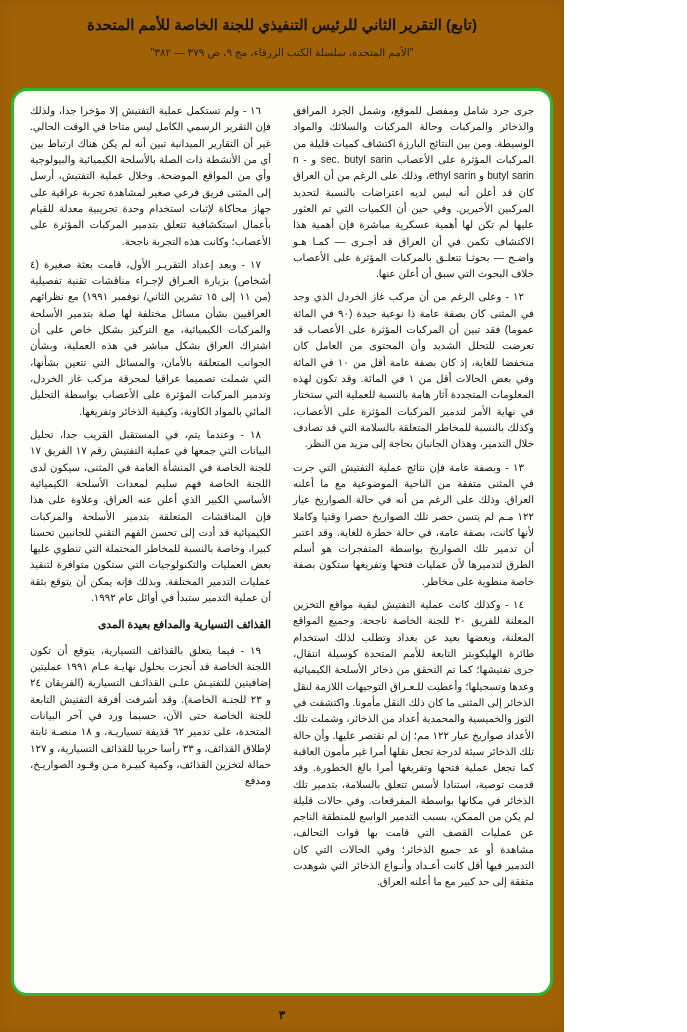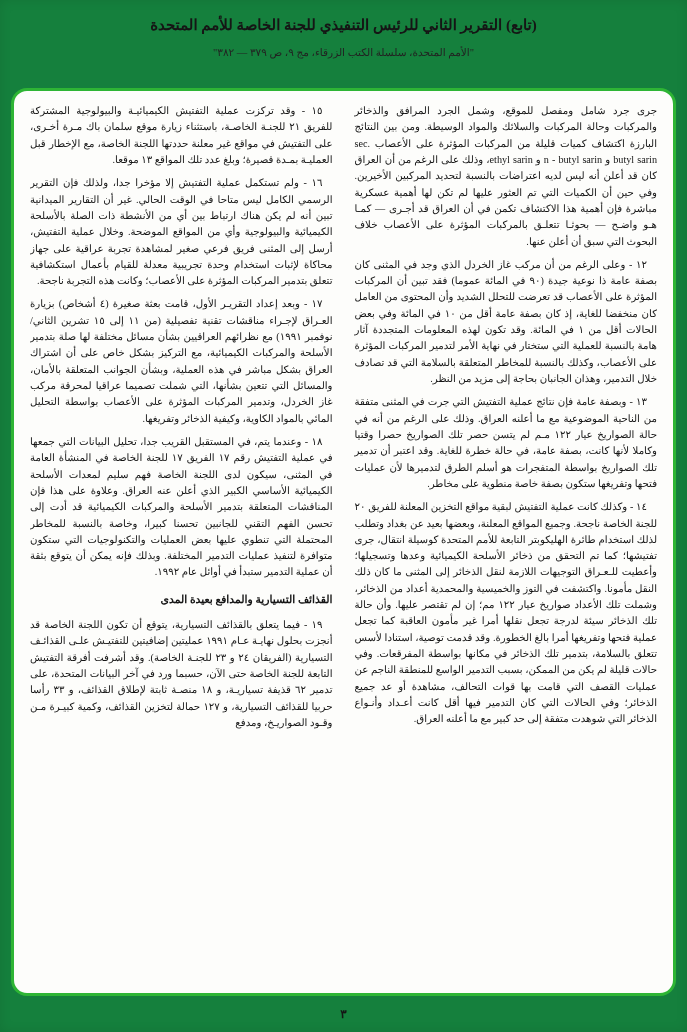--- a/index.html
+++ b/index.html
@@ -2,24 +2,24 @@
 <html lang="ar"><head>
 <meta charset="utf-8">
 <style>
   html, body {
     margin: 0;
     padding: 0;
     background: #ffffff;
   }
   .page {
     position: relative;
-    width: 687px;
+    width: 564px;
     height: 1032px;
-    background: #15803d;
-    font-family: Liberation Serif, serif;
+    background: #a16207;
+    font-family: Liberation Sans, sans-serif;
     color: #151515;
     overflow: hidden;
     box-shadow: inset 0 0 12px rgba(0,0,0,0.10);
   }
   .doc-header {
     text-align: center;
     padding-top: 16px;
     direction: rtl;
   }
   .doc-title {
@@ -95,21 +95,20 @@
     <div class="columns">
 
       <div class="col">
         <p class="continuation">جرى جرد شامل ومفصل للموقع، وشمل الجرد المرافق والذخائر والمركبات وحالة المركبات والسلائك والمواد الوسيطة. ومن بين النتائج البارزة اكتشاف كميات قليلة من المركبات المؤثرة على الأعصاب sec. butyl sarin و n - butyl sarin و ethyl sarin، وذلك على الرغم من أن العراق كان قد أعلن أنه ليس لديه اعتراضات بالنسبة لتحديد المركبين الأخيرين. وفي حين أن الكميات التي تم العثور عليها لم تكن لها أهمية عسكرية مباشرة فإن أهمية هذا الاكتشاف تكمن في أن العراق قد أجـرى — كمـا هـو واضـح — بحوثـا تتعلـق بالمركبات المؤثرة على الأعصاب خلاف البحوث التي سبق أن أعلن عنها.</p>
         <p>١٢ -  وعلى الرغم من أن مركب غاز الخردل الذي وجد في المثنى كان بصفة عامة ذا نوعية جيدة (٩٠ في المائة عموما) فقد تبين أن المركبات المؤثرة على الأعصاب قد تعرضت للتحلل الشديد وأن المحتوى من العامل كان منخفضا للغاية، إذ كان بصفة عامة أقل من ١٠ في المائة وفي بعض الحالات أقل من ١ في المائة. وقد تكون لهذه المعلومات المتجددة آثار هامة بالنسبة للعملية التي ستختار في نهاية الأمر لتدمير المركبات المؤثرة على الأعصاب، وكذلك بالنسبة للمخاطر المتعلقة بالسلامة التي قد تصادف خلال التدمير، وهذان الجانبان بحاجة إلى مزيد من النظر.</p>
         <p>١٣ -  وبصفة عامة فإن نتائج عملية التفتيش التي جرت في المثنى متفقة من الناحية الموضوعية مع ما أعلنه العراق. وذلك على الرغم من أنه في حالة الصواريخ عيار ١٢٢ مـم لم يتسن حصر تلك الصواريخ حصرا وقتيا وكاملا لأنها كانت، بصفة عامة، في حالة خطرة للغاية. وقد اعتبر أن تدمير تلك الصواريخ بواسطة المتفجرات هو أسلم الطرق لتدميرها لأن عمليات فتحها وتفريغها ستكون بصفة خاصة منطوية على مخاطر.</p>
         <p>١٤ -  وكذلك كانت عملية التفتيش لبقية مواقع التخزين المعلنة للفريق ٢٠ للجنة الخاصة ناجحة. وجميع المواقع المعلنة، وبعضها بعيد عن بغداد وتطلب لذلك استخدام طائرة الهليكوبتر التابعة للأمم المتحدة كوسيلة انتقال، جرى تفتيشها؛ كما تم التحقق من ذخائر الأسلحة الكيميائية وعدها وتسجيلها؛ وأعطيت للـعـراق التوجيهات اللازمة لنقل الذخائر إلى المثنى ما كان ذلك النقل مأمونا. واكتشفت في التوز والخميسية والمحمدية أعداد من الذخائر، وشملت تلك الأعداد صواريخ عيار ١٢٢ مم؛ إن لم تقتصر عليها. وأن حالة تلك الذخائر سيئة لدرجة تجعل نقلها أمرا غير مأمون العاقبة كما تجعل عملية فتحها وتفريغها أمرا بالغ الخطورة. وقد قدمت توصية، استنادا لأسس تتعلق بالسلامة، بتدمير تلك الذخائر في مكانها بواسطة المفرقعات. وفي حالات قليلة لم يكن من الممكن، بسبب التدمير الواسع للمنطقة الناجم عن عمليات القصف التي قامت بها قوات التحالف، مشاهدة أو عد جميع الذخائر؛ وفي الحالات التي كان التدمير فيها أقل كانت أعـداد وأنـواع الذخائر التي شوهدت متفقة إلى حد كبير مع ما أعلنه العراق.</p>
       </div>
 
       <div class="col">
-        <p>١٥ -  وقد تركزت عملية التفتيش الكيميائيـة والبيولوجية المشتركة للفريق ٢١ للجنـة الخاصـة، باستثناء زيارة موقع سلمان باك مـرة أخـرى، على التفتيش في مواقع غير معلنة حددتها اللجنة الخاصة، مع الإخطار قبل العمليـة بمـدة قصيرة؛ وبلغ عدد تلك المواقع ١٣ موقعا.</p>
         <p>١٦ -  ولم تستكمل عملية التفتيش إلا مؤخرا جدا، ولذلك فإن التقرير الرسمي الكامل ليس متاحا في الوقت الحالي. غير أن التقارير الميدانية تبين أنه لم يكن هناك ارتباط بين أي من الأنشطة ذات الصلة بالأسلحة الكيميائية والبيولوجية وأي من المواقع الموضحة. وخلال عملية التفتيش، أرسل إلى المثنى فريق فرعي صغير لمشاهدة تجربة عراقية على جهاز محاكاة لإثبات استخدام وحدة تجريبية معدلة للقيام بأعمال استكشافية تتعلق بتدمير المركبات المؤثرة على الأعصاب؛ وكانت هذه التجربة ناجحة.</p>
         <p>١٧ -  وبعد إعداد التقريـر الأول، قامت بعثة صغيرة (٤ أشخاص) بزيارة العـراق لإجـراء مناقشات تقنية تفصيلية (من ١١ إلى ١٥ تشرين الثاني/ نوفمبر ١٩٩١) مع نظرائهم العراقيين بشأن مسائل مختلفة لها صلة بتدمير الأسلحة والمركبات الكيميائية، مع التركيز بشكل خاص على أن اشتراك العراق بشكل مباشر في هذه العملية، وبشأن الجوانب المتعلقة بالأمان، والمسائل التي تتعين بشأنها، التي شملت تصميما عراقيا لمحرقة مركب غاز الخردل، وتدمير المركبات المؤثرة على الأعصاب بواسطة التحليل المائي بالمواد الكاوية، وكيفية الذخائر وتفريغها.</p>
         <p>١٨ -  وعندما يتم، في المستقبل القريب جدا، تحليل البيانات التي جمعها في عملية التفتيش رقم ١٧ الفريق ١٧ للجنة الخاصة في المنشأة العامة في المثنى، سيكون لدى اللجنة الخاصة فهم سليم لمعدات الأسلحة الكيميائية الأساسي الكبير الذي أعلن عنه العراق. وعلاوة على هذا فإن المناقشات المتعلقة بتدمير الأسلحة والمركبات الكيميائية قد أدت إلى تحسن الفهم التقني للجانبين تحسنا كبيرا، وخاصة بالنسبة للمخاطر المحتملة التي تنطوي عليها بعض العمليات والتكنولوجيات التي ستكون متوافرة لتنفيذ عمليات التدمير المختلفة. وبذلك فإنه يمكن أن يتوقع بثقة أن عملية التدمير ستبدأ في أوائل عام ١٩٩٢.</p>
         <h2 class="section-heading">القذائف التسيارية والمدافع بعيدة المدى</h2>
         <p>١٩ -  فيما يتعلق بالقذائف التسيارية، يتوقع أن تكون اللجنة الخاصة قد أنجزت بحلول نهايـة عـام ١٩٩١ عمليتين إضافيتين للتفتيـش علـى القذائـف التسيارية (الفريقان ٢٤ و ٢٣ للجنـة الخاصة). وقد أشرفت أفرقة التفتيش التابعة للجنة الخاصة حتى الآن، حسبما ورد في آخر البيانات المتحدة، على تدمير ٦٢ قذيفة تسياريـة، و ١٨ منصـة ثابتة لإطلاق القذائف، و ٣٣ رأسا حربيا للقذائف التسيارية، و ١٢٧ حمالة لتخزين القذائف، وكمية كبيـرة مـن وقـود الصواريـخ، ومدفع</p>
       </div>
 
     </div>
   </div>
 

